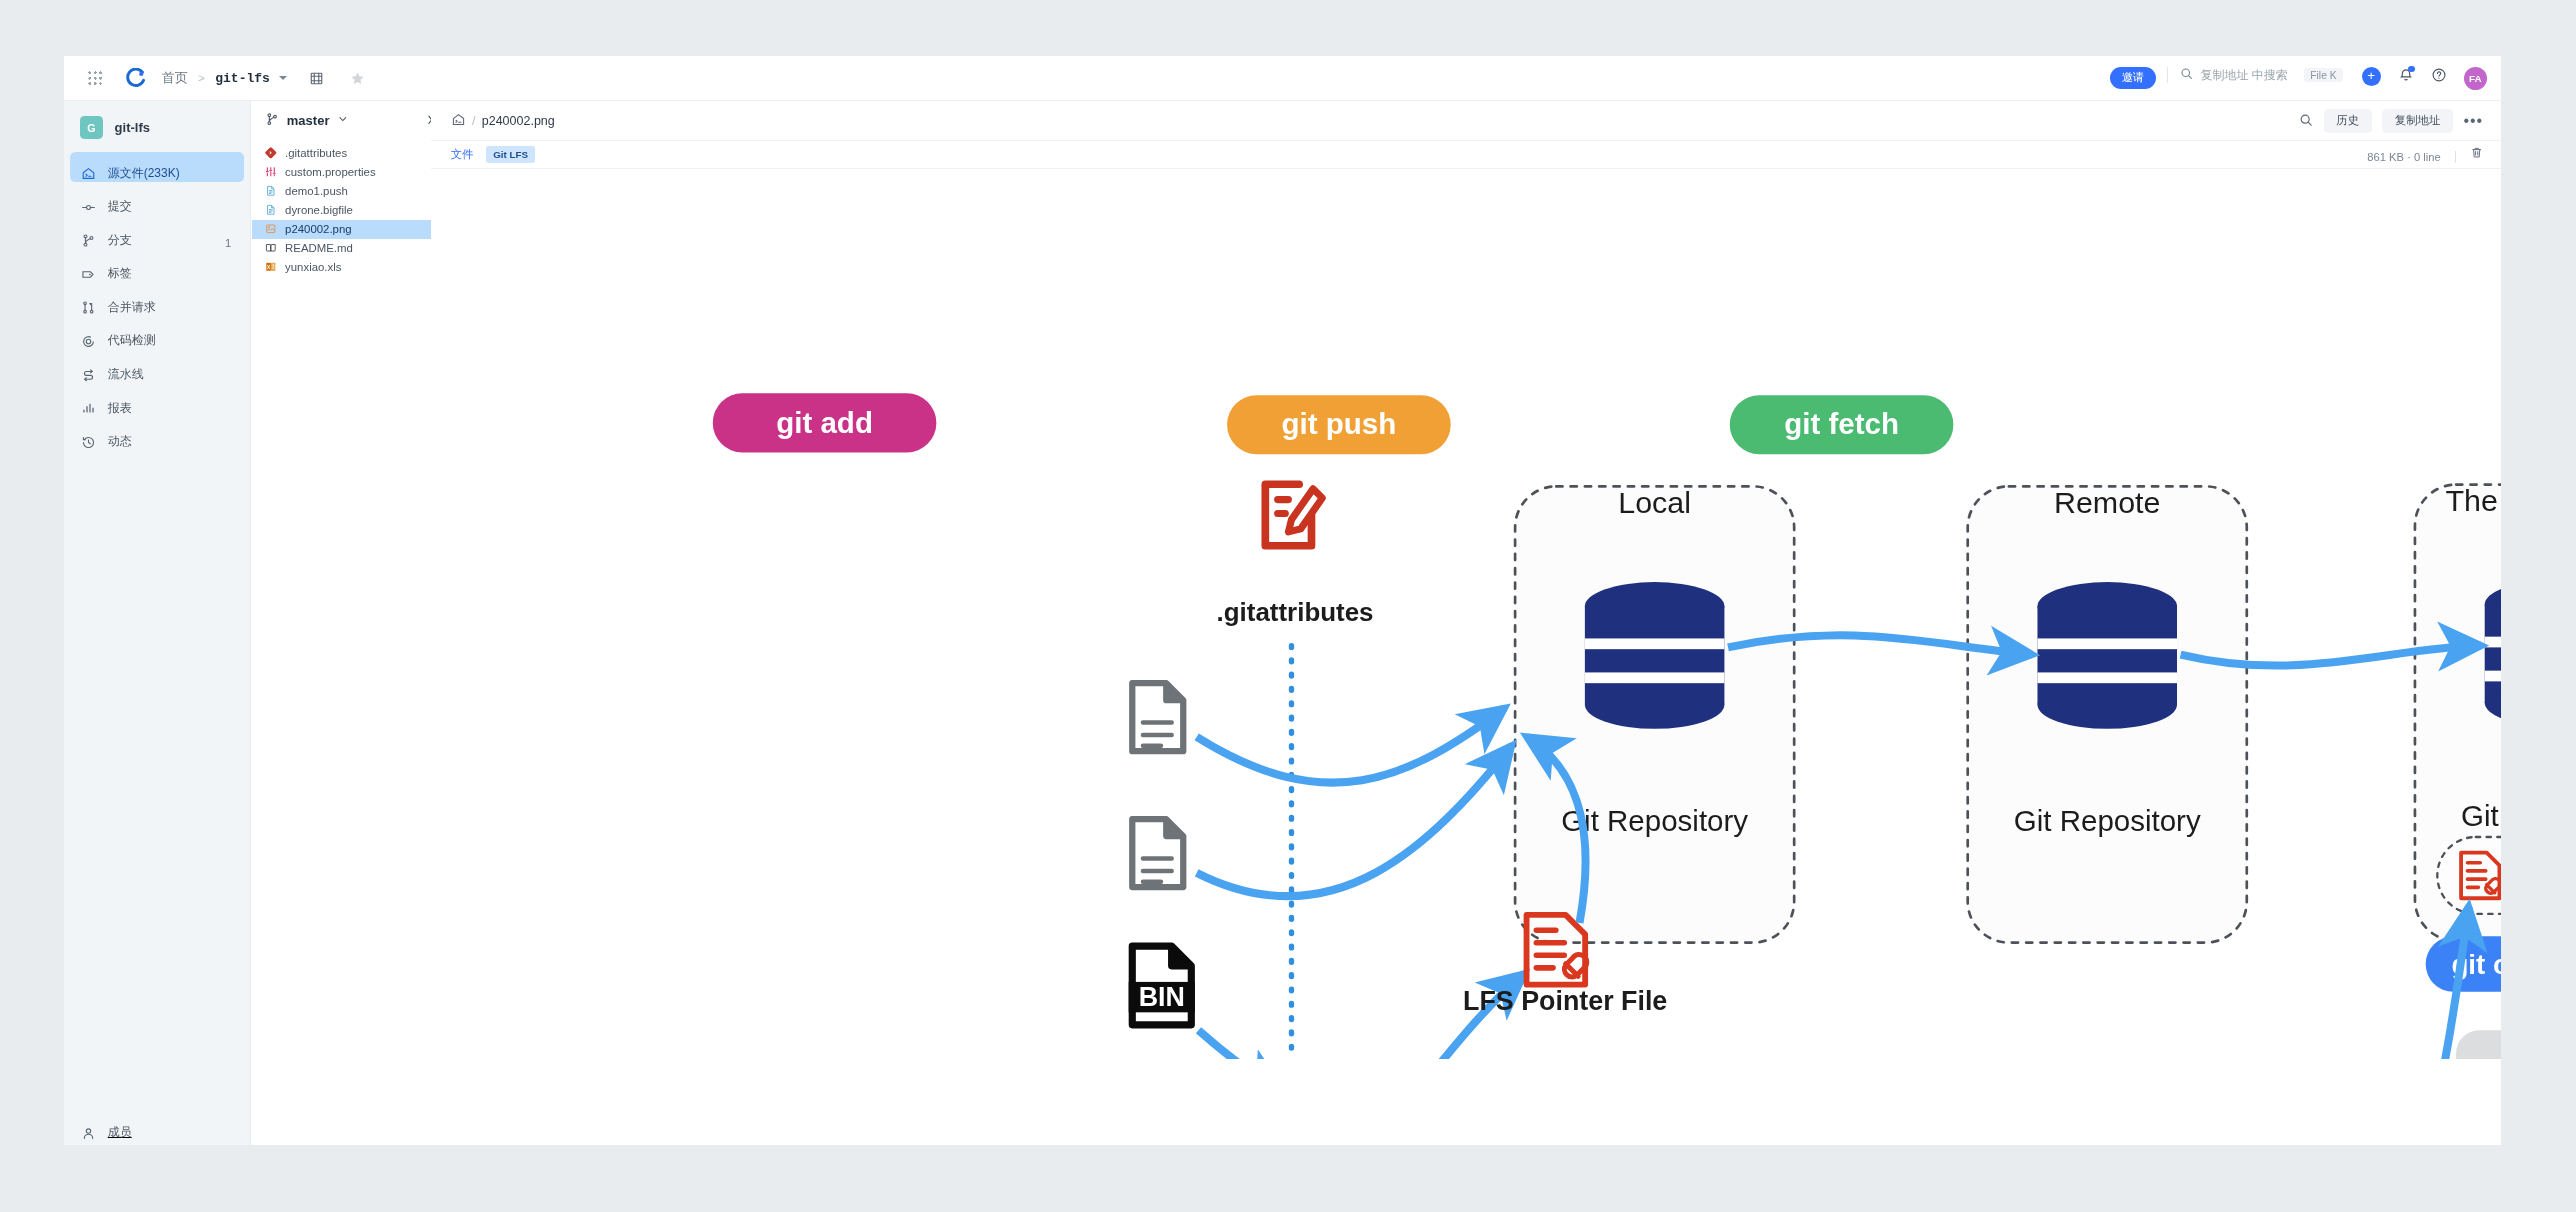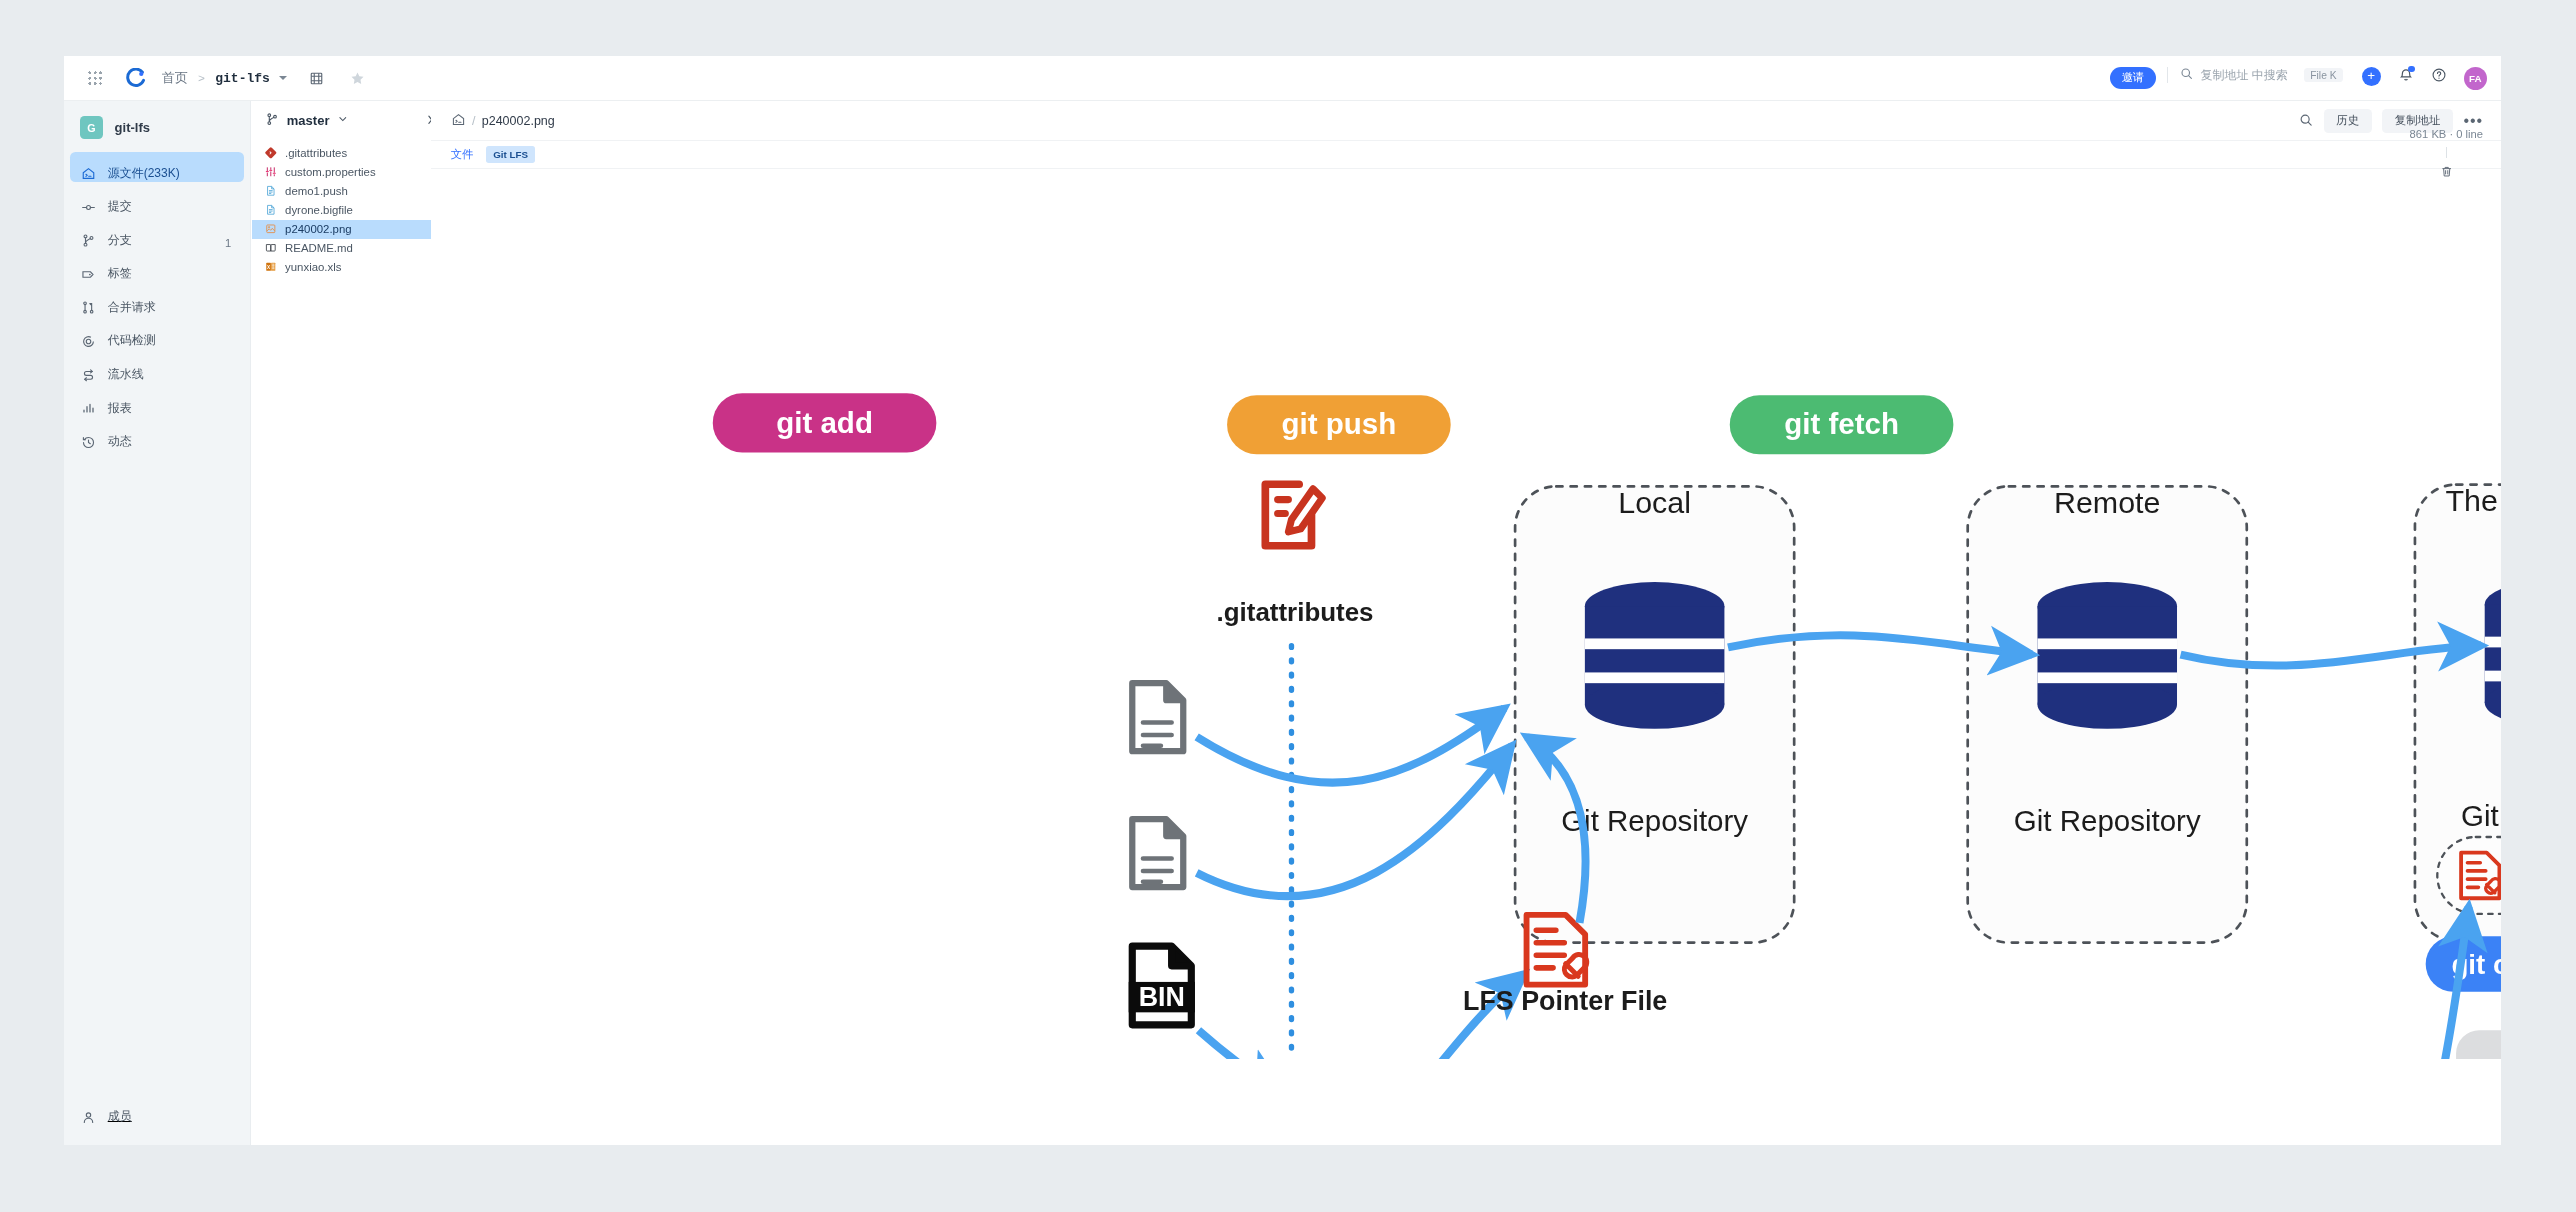--- a/index.html
+++ b/index.html
@@ -116,21 +116,21 @@
     margin: 0 6.3px 3.6px 6.3px; padding-left: 9.8px; border-radius: 5.4px;
     font-size: 12px; color: #4a5663; cursor: pointer; position:relative;
   }
   .nav-item .nico {
     width: 16px; height:16px; margin-right: 11.6px; flex:none;
     display:flex; align-items:center; justify-content:center;
   }
   .nav-item.active { background:#b9dcfd; color:#1b4f91; }
   .nav-item.active .nico svg { stroke:#1b6ad4; }
   .nav-count { margin-left:auto; margin-right:12.5px; font-size:11.2px; color:#6b7785; }
-  .nav-bottom { position:absolute; left:0; right:0; bottom: 16px; text-decoration: underline; }
+  .nav-bottom { position:absolute; left:0; right:0; bottom: 0px; text-decoration: underline; }
 
   
   #filepanel {
     position:absolute; left:188px; top:45px; width:200px; bottom:0;
     background:#fff; border-right:0.9px solid #eceff1;
   }
   .fp-head {
     display:flex; align-items:center; height: 39px; padding: 0 10.7px 0 12.5px;
   }
   .fp-branch {
@@ -188,21 +188,21 @@
 
   .tab-row {
     height: 28px; display:flex; align-items:center; gap:12.5px;
     padding: 0 18px 0 19.7px; border-bottom:0.9px solid #f0f2f4;
   }
   .tab-item { font-size:11.4px; color:#3370ff; cursor:pointer; }
   .lfs-badge {
     background:#cfe5fd; color:#1b4f91; font-size:9.8px; font-weight:bold;
     border-radius:2.7px; padding:2.7px 7.2px; cursor:pointer;
   }
-  .tab-right { margin-left:auto; display:flex; align-items:center; gap:7px;flex-direction:column; }
+  .tab-right { margin-left:auto; display:flex; align-items:flex-end; gap:14px; }
   .tab-meta { font-size:11.2px; color:#7b8794; }
   .trash-btn { cursor:pointer; }
 
   
   #diagram-viewport {
     position:absolute; left:0; top:99px; right:0; bottom:0;
     background:#fff; overflow:hidden;
   }
   #diagram { position:absolute; left:0; top:0; width:2136px; height:859px; }
   .dg-text { font-family:"Liberation Sans","DejaVu Sans",sans-serif; }

